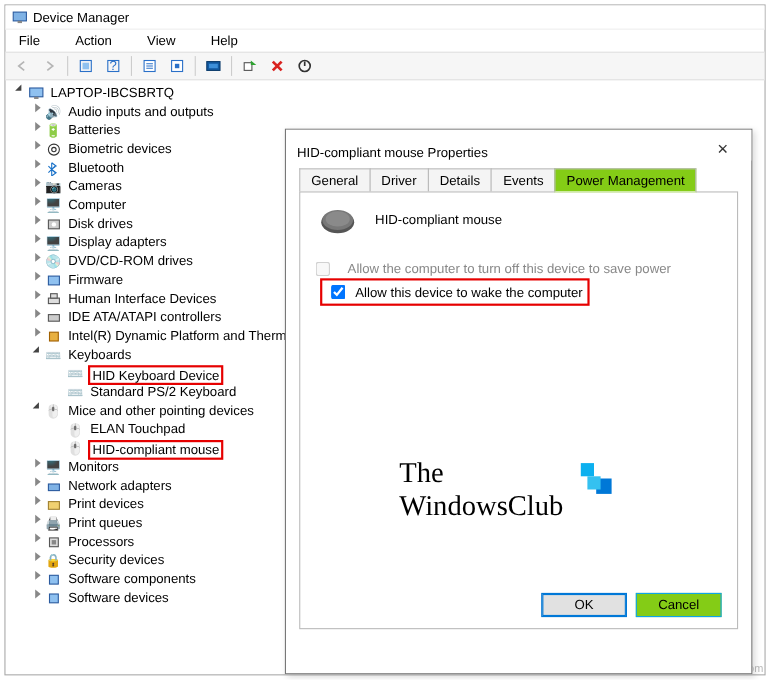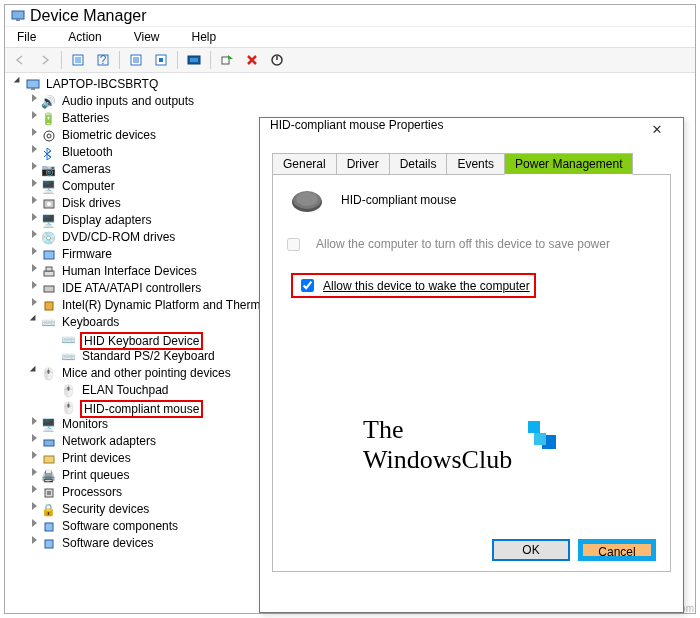--- a/index.html
+++ b/index.html
@@ -1,56 +1,56 @@
 <!DOCTYPE html>
 <html><head>
 <meta charset="utf-8">
 <style>
 * { box-sizing: border-box; font-family: "Segoe UI", Tahoma, sans-serif; font-size: 12px; }
 body { margin: 0; background: #fff; width: 700px; height: 618px; overflow: hidden; position: relative; }
 .window { position: absolute; border: 1px solid #ccc; background: #fff; }
 .main-win { left: 4px; top: 4px; width: 692px; height: 610px; border: 1px solid #aaa; }
 .titlebar { height: 22px; display: flex; align-items: center; padding: 0 6px; background: #fff; border-bottom: 1px solid #eee; }
 .titlebar .icon { width: 14px; height: 14px; margin-right: 5px; display: flex; align-items: center; justify-content: center; }
-.titlebar .title { font-size: 16px; }
+.titlebar .title { font-size: 12px; }
 .menubar { height: 20px; display: flex; align-items: center; padding: 0 4px; gap: 16px; }
 .menubar span { padding: 2px 8px; cursor: default; }
 .toolbar { height: 26px; border-top: 1px solid #e0e0e0; border-bottom: 1px solid #e0e0e0; background: #f6f6f6; display: flex; align-items: center; padding: 0 4px; gap: 3px; }
 .tbtn { width: 22px; height: 22px; display: flex; align-items: center; justify-content: center; border: 1px solid transparent; }
 .tbtn.disabled { opacity: .4; }
 .sep { width: 1px; height: 18px; background: #ccc; margin: 0 2px; }
 .tree { padding: 4px 2px; overflow: hidden; }
 .node { display: flex; align-items: flex-start; height: 17px; padding-left: 0; white-space: nowrap; }
 .expander { width: 14px; display: flex; align-items: center; justify-content: center; cursor: default; color: #666; font-size: 10px; }
 .expander.open::before { content: ""; display:block; width:0;height:0;border-left:4px solid #444;border-top:4px solid transparent;border-bottom:4px solid transparent; transform: rotate(45deg); }
 .expander.closed::before { content: ""; display:block; width:0;height:0;border-left:5px solid #888;border-top:4px solid transparent;border-bottom:4px solid transparent; }
 .nicon { width: 16px; height: 16px; margin-right: 3px; display: flex; align-items: center; justify-content: center; }
 .nlabel { padding: 0 2px; }
 .red-box { border: 2px solid #e60000; }
 .lvl0 { padding-left: 4px; }
 .lvl1 { padding-left: 20px; }
 .lvl2 { padding-left: 40px; }
 
 
 .dlg { left: 259px; top: 117px; width: 425px; height: 496px; border: 1px solid #777; box-shadow: 2px 2px 6px rgba(0,0,0,.15); background:#fff; z-index:10; }
-.dlg .dlg-title { height: 28px; display:flex; align-items:flex-start; padding: 0 10px; justify-content: space-between; background:#fff; }
+.dlg .dlg-title { height: 28px; display:flex; align-items:flex-end; padding: 0 10px; justify-content: space-between; background:#fff; }
 .dlg .dlg-title .t { font-size: 12px; }
 .dlg .close { width: 32px; height: 22px; display:flex;align-items:center;justify-content:center; font-size:13px; color:#333; }
 .tabs { display:flex; padding: 6px 12px 0 12px; gap:0; }
 .tab { border:1px solid #bbb; border-bottom:none; padding:3px 10px; background:#f4f4f4; position:relative; top:1px; margin-right:-1px; }
 .tab.active { background:#84cc16; border-bottom:1px solid #fff; z-index:2; }
 .dlg-body { margin: 0 12px 12px 12px; border:1px solid #bbb; height: 398px; background:#fff; padding: 12px 14px; position:relative; }
 .dev-row { display:flex; align-items:center; gap:14px; }
 .mouse-icon { width:40px; height:26px; }
 .chk-row { display:flex; align-items:center; gap:16px; margin-top: 24px; color:#888; }
 .chk-row input { margin:0; }
-.wake-row { display:flex; gap:6px; margin-top: 20px; padding: 2px 4px; text-decoration: underline; }
+.wake-row { display:flex; gap:6px; margin-top: 0; padding: 2px 4px; }
 .red-box2 { border: 2px solid #e60000; padding: 1px 4px; display:inline-flex; align-items:center; gap:6px; }
 .btns { position:absolute; right:14px; bottom:10px; display:flex; gap:8px; }
-button.dlgbtn { width: 78px; height: 22px; border:5px solid #0ea5e9; background:#fdba74; font-size:12px; }
+button.dlgbtn { width: 78px; height: 22px; border:1px solid #0ea5e9; background:#84cc16; font-size:12px; }
 button.dlgbtn.primary { border:1px solid #0078d7; outline:1px solid #0078d7; outline-offset:-2px; background:#e1e1e1; }
 .wm { position:absolute; bottom:4px; right:6px; font-size:10px; color:#bbb; }
 
 
 .brand { position:absolute; left:90px; top:240px; text-align:left; }
 .brand .l1 { font-family: Georgia, serif; font-size: 26px; }
 .brand .l2 { font-family: Georgia, serif; font-size: 26px; }
 .brand .sq { position:absolute; right:-44px; top:6px; width:28px;height:28px; }
 .brand .sq::before{content:"";position:absolute;left:0;top:0;width:12px;height:12px;background:#0cb0ef;}
 .brand .sq::after{content:"";position:absolute;right:0;bottom:0;width:14px;height:14px;background:#0078d7;}

